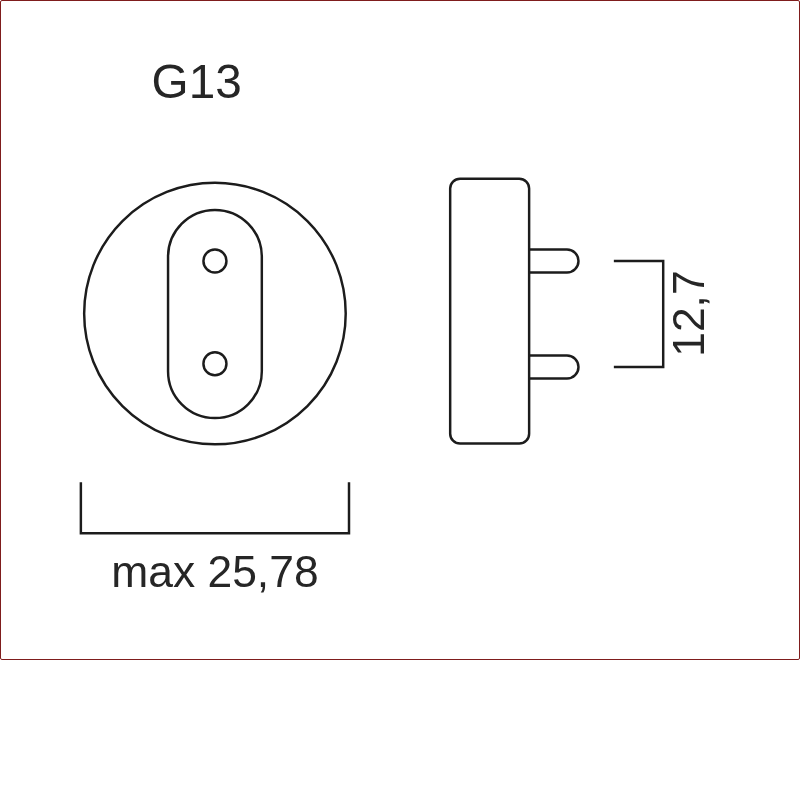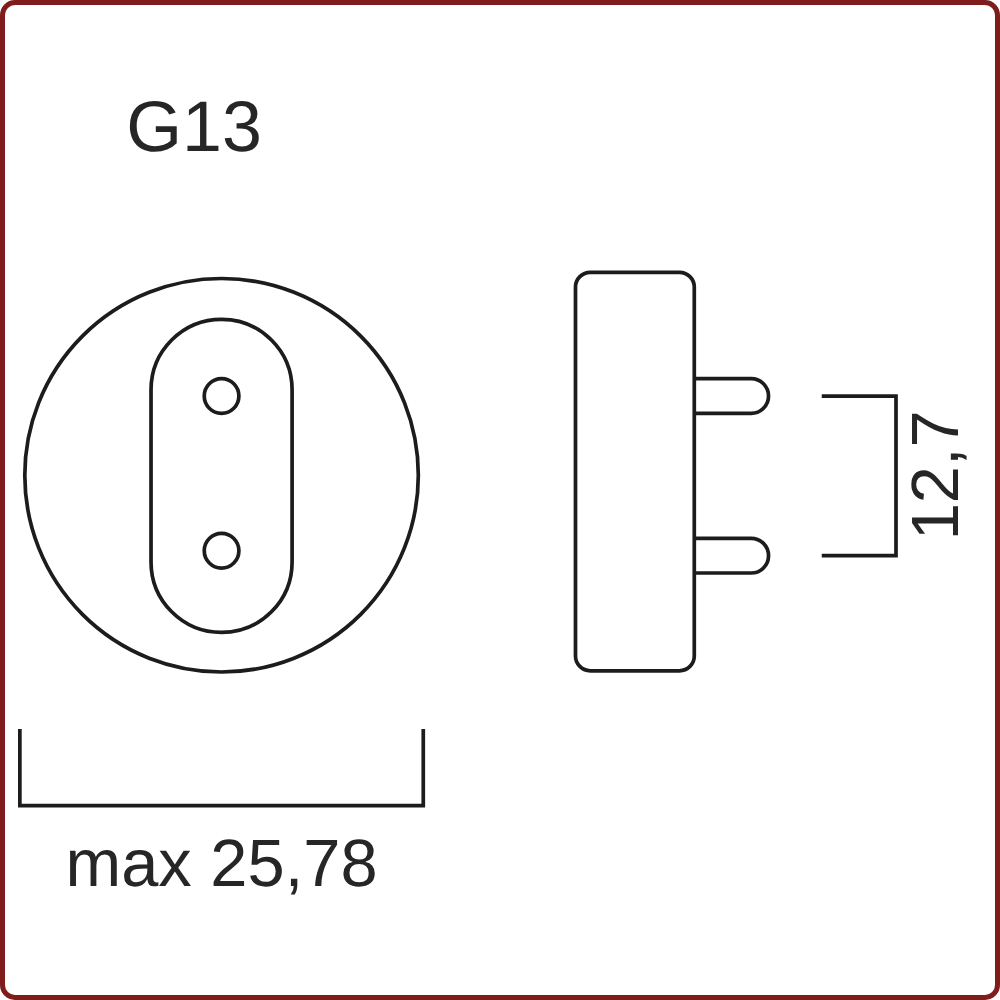--- a/index.html
+++ b/index.html
@@ -2,24 +2,24 @@
 <html><head>
 <meta charset="utf-8">
 <style>
   html, body {
     margin: 0;
     padding: 0;
     background: #ffffff;
   }
   .canvas {
     width: 800px;
-    height: 800px;
+    height: 660px;
     box-sizing: border-box;
-    border: 4px solid #7f1d1d;
-    border-radius: 12px;
+    border: 1px solid #7f1d1d;
+    border-radius: 2px;
     background: #ffffff;
     overflow: hidden;
     position: relative;
   }
   .canvas svg {
     display: block;
     width: 100%;
     height: 100%;
   }
   .stroke-shape {

